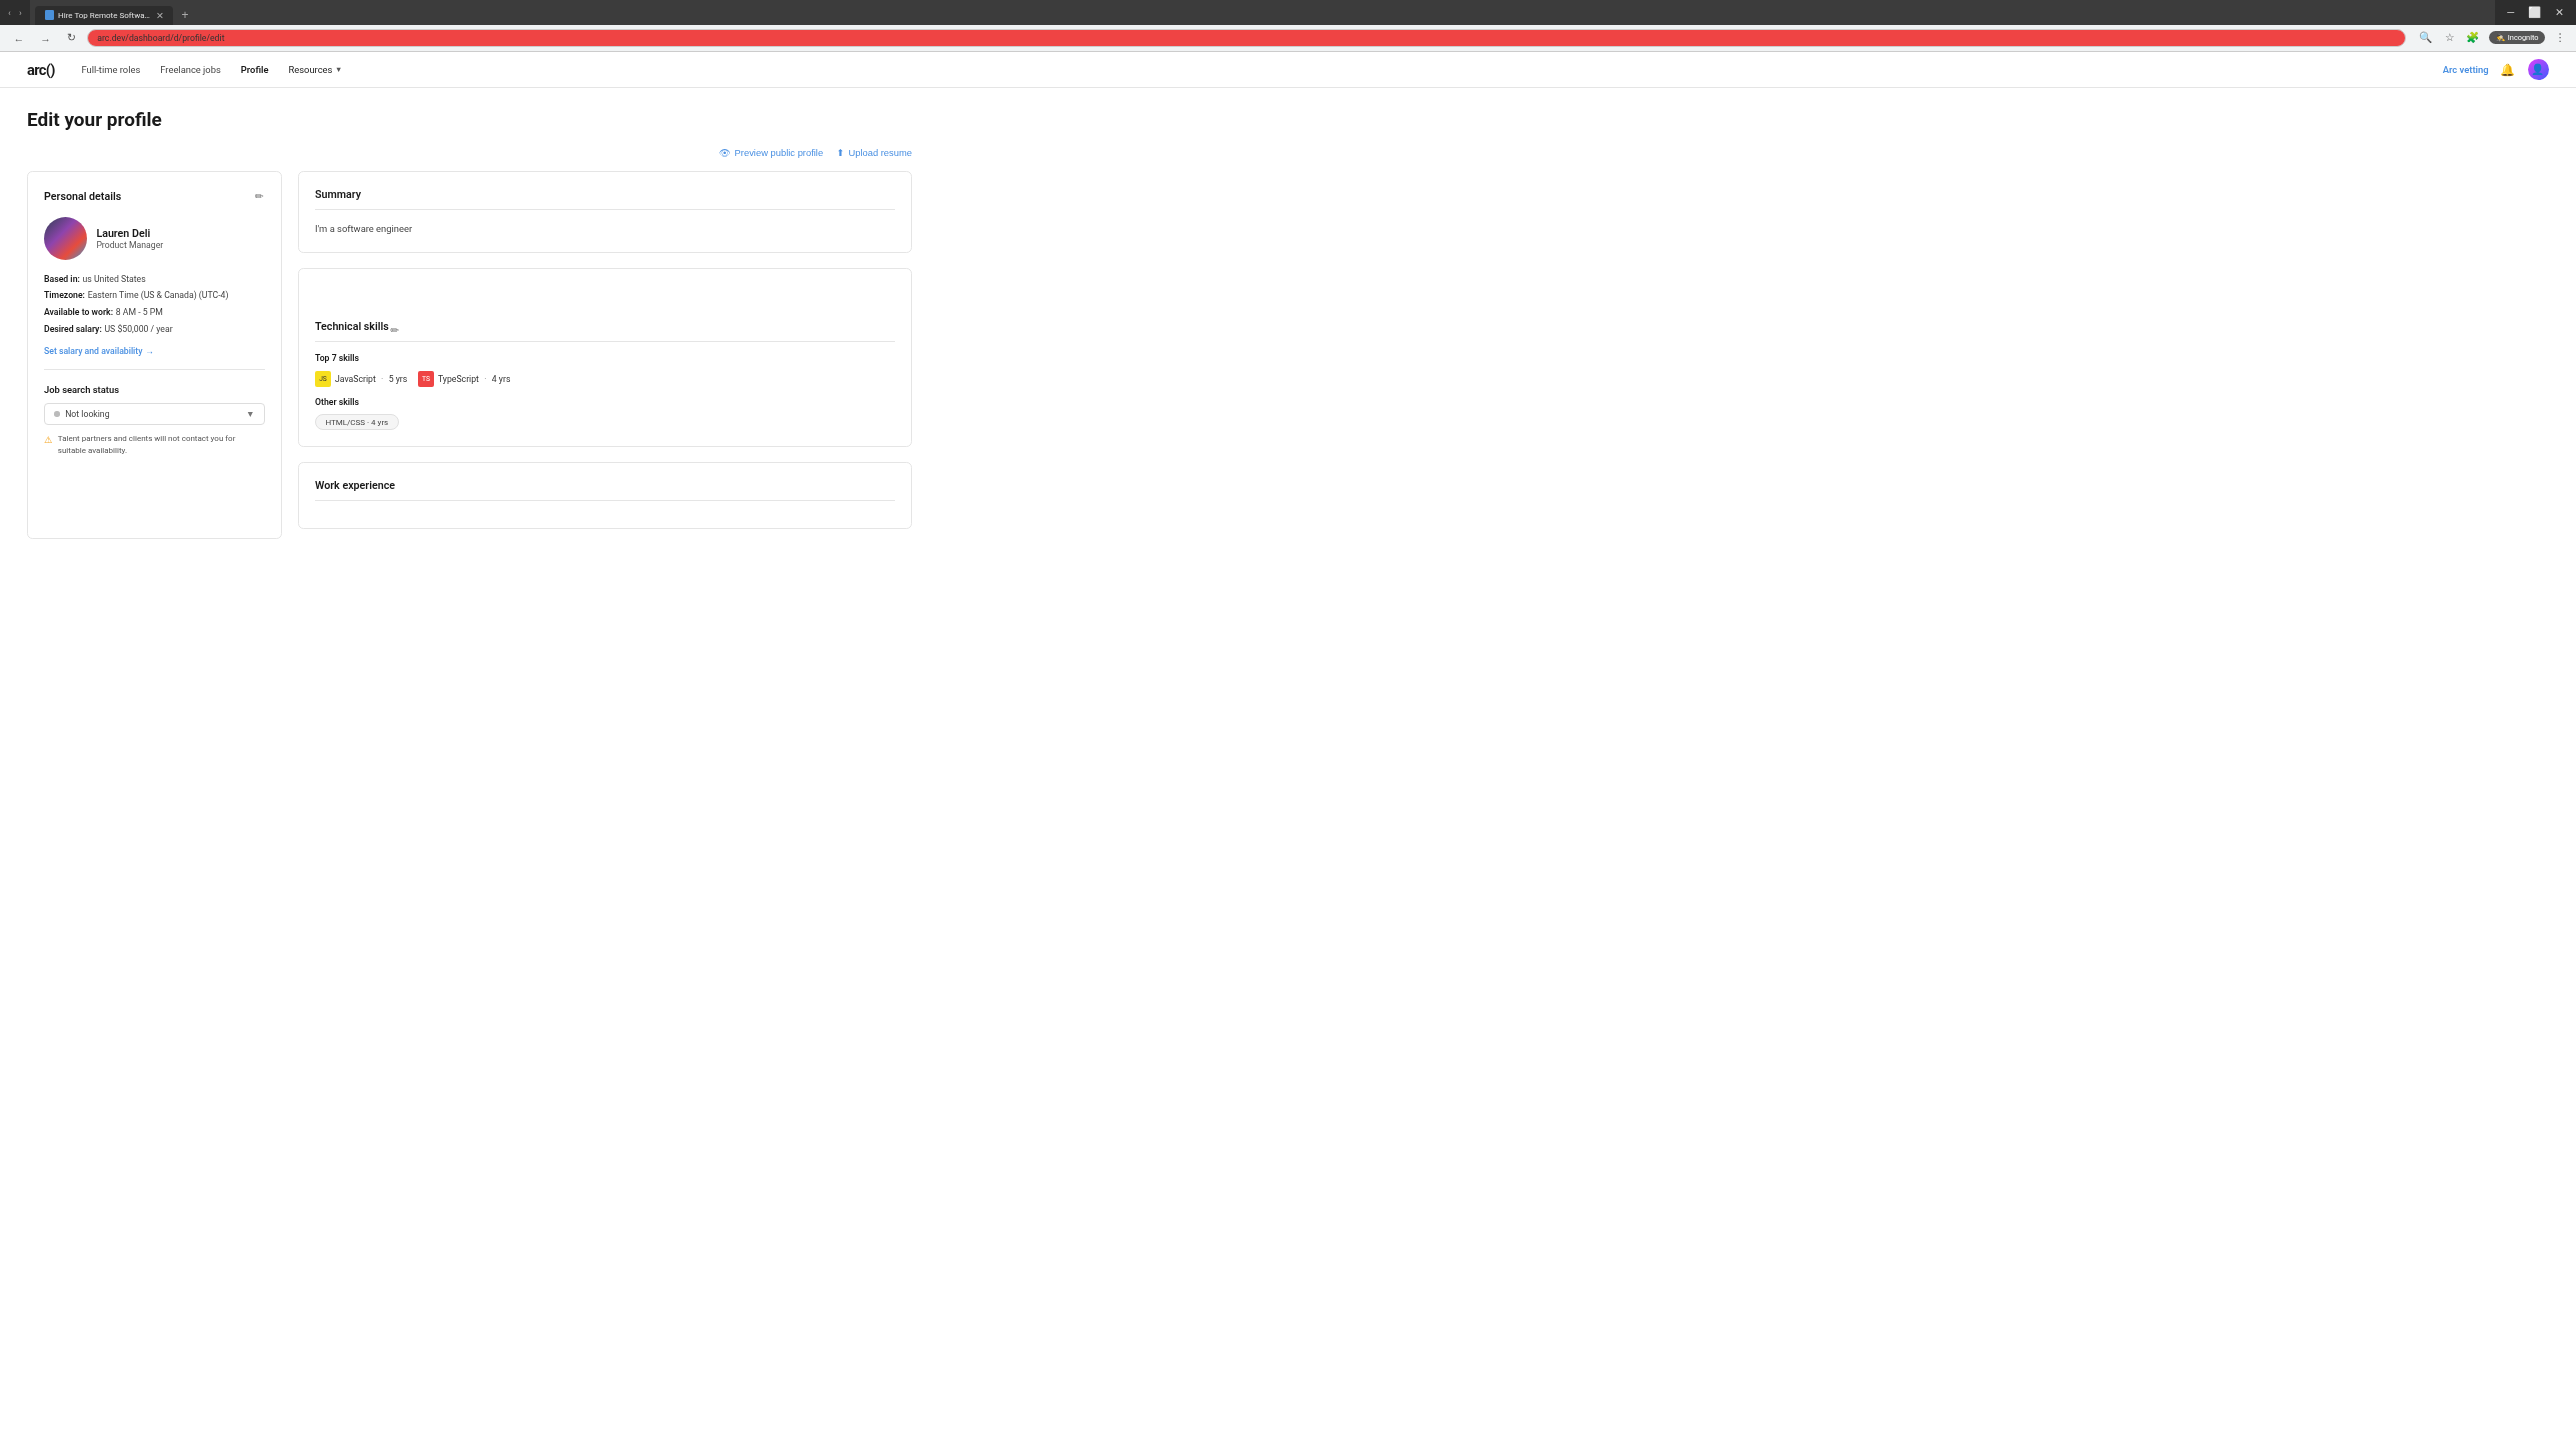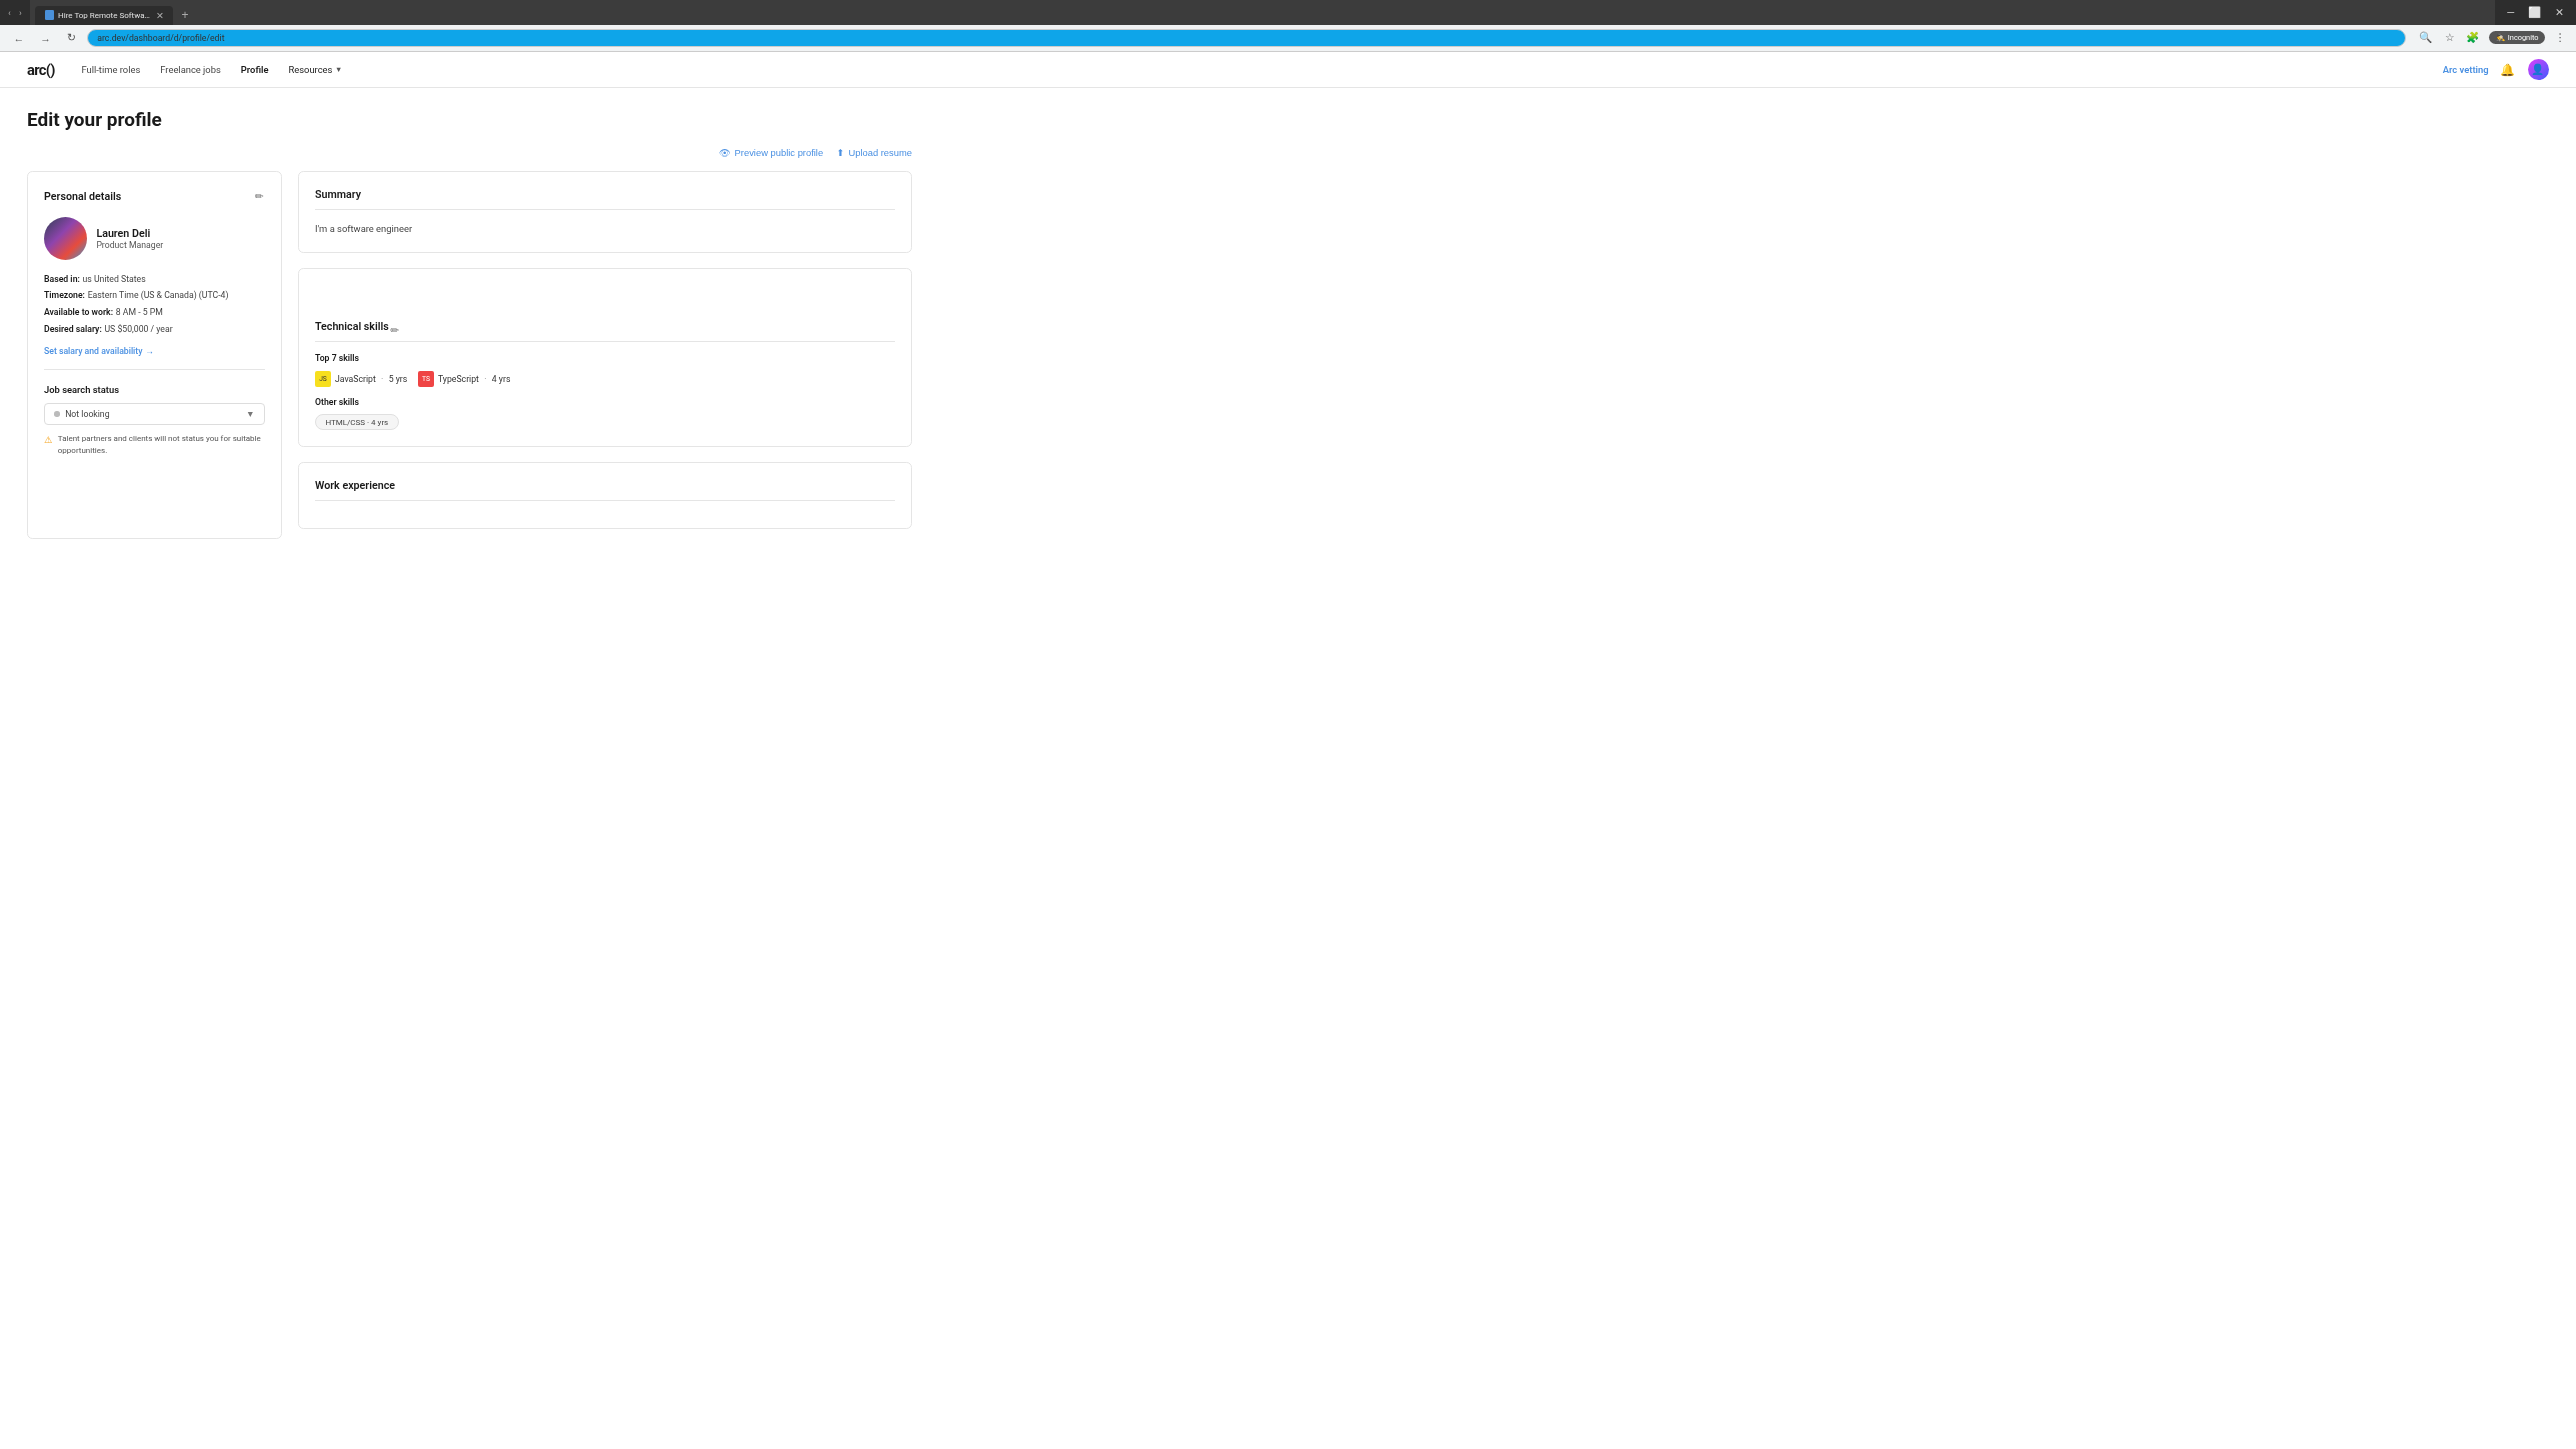--- a/index.html
+++ b/index.html
@@ -13,21 +13,21 @@
     .browser-tab-item .tab-close { margin-left: auto; color: #aaa; font-size: 9.4px; }
     .browser-tab-new { background: none; border: none; color: #aaa; font-size: 12px; cursor: pointer; padding: 2.7px 5.4px; }
     .browser-window-controls { display: flex; gap: 5.4px; margin-left: auto; padding: 0 8px; align-items: center; }
     .browser-window-controls .ctrl { color: #ccc; font-size: 10.7px; cursor: pointer; padding: 1.3px 4px; }
     .tab-bar-row { display: flex; align-items: center; }
     .tab-arrows { display: flex; gap: 2.7px; padding: 0 5.4px; }
     .tab-arrows span { color: #aaa; font-size: 9.4px; cursor: pointer; padding: 2.7px; }
 
     .browser-toolbar { background: #f1f3f4; border-bottom: 0.7px solid #ccc; padding: 4px 8px; display: flex; align-items: center; gap: 5.4px; }
     .toolbar-nav-btn { background: none; border: none; color: #555; font-size: 10.7px; cursor: pointer; padding: 2.7px 5.4px; border-radius: 2.7px; }
-    .address-bar { flex: 1; display: flex; align-items: center; background: #0ea5e9; border: 0.7px solid #ccc; border-radius: 13.4px; padding: 2.7px 9.4px; gap: 5.4px; }
+    .address-bar { flex: 1; display: flex; align-items: center; background: #ef4444; border: 0.7px solid #ccc; border-radius: 13.4px; padding: 2.7px 9.4px; gap: 5.4px; }
     .toolbar-icons { display: flex; align-items: center; gap: 6.7px; margin-left: 5.4px; }
     .toolbar-icon-btn { background: none; border: none; color: #555; font-size: 10.7px; cursor: pointer; padding: 2.7px; }
     .incognito-badge { display: flex; align-items: center; gap: 2.7px; background: #555; color: #fff; padding: 2px 6.7px; border-radius: 8px; font-size: 7.4px; cursor: pointer; }
 
     
     .app-nav { display: flex; align-items: center; padding: 6.7px 27px; border-bottom: 0.7px solid #e5e5e5; gap: 20px; }
     .app-logo { font-size: 14.8px; font-weight: 700; color: #1a1a1a; letter-spacing: -0.7px; margin-right: 6.7px; }
     .nav-link { color: #444; text-decoration: none; font-size: 9.4px; padding: 2.7px 0; cursor: pointer; }
     .nav-link.active { color: #1a1a1a; font-weight: 600; }
     .nav-resources { display: flex; align-items: center; gap: 2.7px; cursor: pointer; }
@@ -216,21 +216,21 @@
         <div class="job-search-label">Job search status</div>
         <div class="status-select">
           <div class="status-select-inner">
             <span class="status-dot"></span>
             <span>Not looking</span>
           </div>
           <span style="color:#777;">▼</span>
         </div>
         <div class="warning-box">
           <span class="warning-icon">⚠</span>
-          <span>Talent partners and clients will not status you for suitable opportunities.</span>
+          <span>Talent partners and clients will not contact you for suitable availability.</span>
         </div>
       </div>
     </div>
 
     <div class="right-panels">
 
       <div class="right-panel-section">
         <div class="section-title">Summary</div>
         <hr class="section-divider">
         <p class="summary-text">I'm a software engineer</p>

